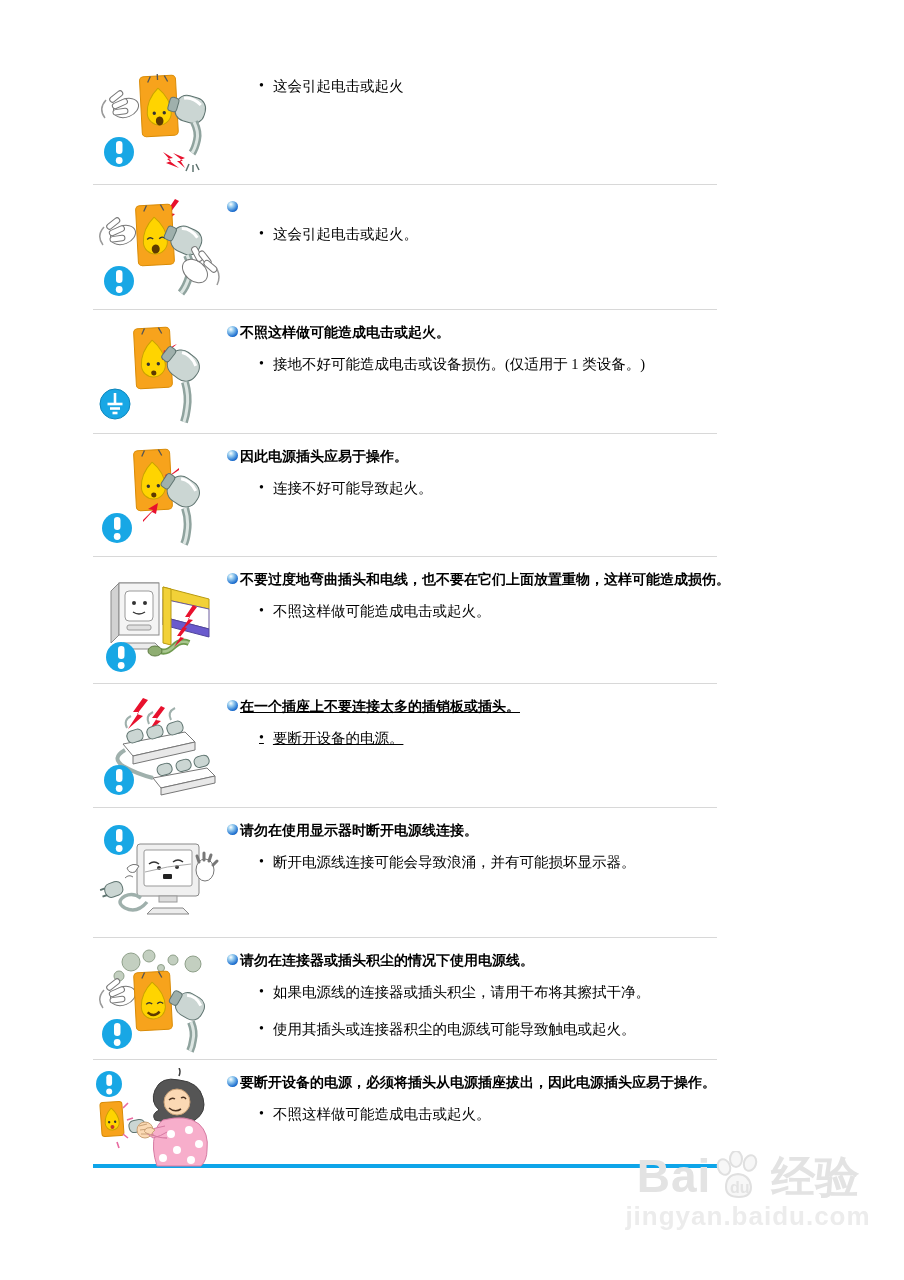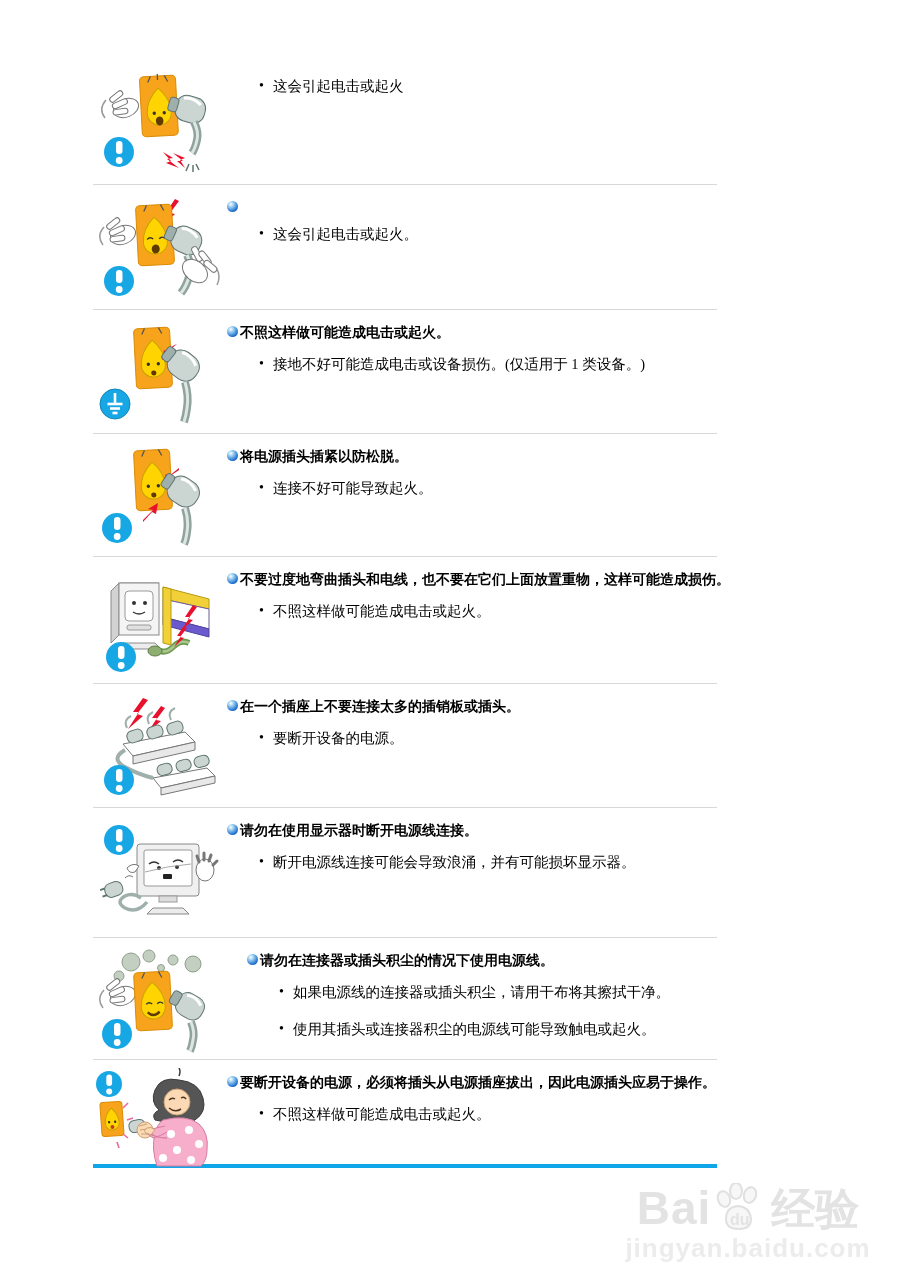--- a/index.html
+++ b/index.html
@@ -4,36 +4,36 @@
 <style>
   html,body{margin:0;padding:0;}
   body{
     width:904px;height:1280px;position:relative;background:#ffffff;
     font-family:"Liberation Serif","DejaVu Serif",serif;color:#000;
     overflow:hidden;
   }
   .content{position:absolute;left:93px;top:60px;width:624px;}
   .row{display:flex;box-sizing:border-box;border-bottom:1px solid #d8d8d8;}
   .r1{height:125px;} .r2{height:125px;} .r3{height:124px;} .r4{height:123px;}
-  .r5{height:127px;} .r6{height:124px;} .r7{height:130px;} .r8{height:122px;gap:20px;}
+  .r5{height:127px;} .r6{height:124px;text-decoration:underline;} .r7{height:130px;} .r8{height:122px;}
   .r9{height:108px;border-bottom:4px solid #0ea5e9;}
   .illus{width:134px;flex:0 0 134px;display:flex;justify-content:center;align-items:flex-start;padding-top:8px;}
   .txt{flex:1;padding-top:12px;}
   .heading{display:flex;align-items:flex-start;margin-bottom:12px;white-space:nowrap;}
   .ball{
     width:11px;height:11px;border-radius:50%;flex:0 0 11px;margin:4px 2px 0 0;
     background:radial-gradient(circle at 35% 30%, #ffffff 0%, #9fd1f0 25%, #1d6fd0 70%, #123f8a 100%);
   }
   .htext{font-family:"Liberation Sans","DejaVu Sans",sans-serif;font-weight:bold;font-size:14px;line-height:1.45;}
   .blist{list-style:none;margin:0;padding:0 0 0 32px;}
   .blist li{display:flex;margin:0 0 16px 0;font-size:14.5px;line-height:1.4;}
   .dot{margin-right:9px;font-size:14px;}
   .nohead .blist{padding-top:4px;}
   
-  .wm{position:absolute;right:6px;bottom:16px;width:300px;text-align:center;
+  .wm{position:absolute;right:6px;bottom:48px;width:300px;text-align:center;
       font-family:"Liberation Sans","DejaVu Sans",sans-serif;user-select:none;}
   .wm-brand{display:flex;align-items:flex-end;justify-content:center;color:#e3e3e3;font-weight:bold;}
   .wm-lat{font-size:46px;line-height:1;letter-spacing:1px;}
   .wm-paw{margin:0 1px -2px 1px;text-decoration:underline;}
   .wm-cn{font-size:44px;line-height:1;margin-left:6px;}
   .wm-url{font-size:26px;color:#ececec;font-weight:bold;margin-top:2px;letter-spacing:1px;}
   svg{display:block;}
 </style>
 </head>
 <body>
@@ -214,21 +214,21 @@
         <g>
           <circle cx="20" cy="86" r="15" fill="#18A7E5"></circle>
           <rect x="17" y="75" width="6.5" height="13" rx="3.2" fill="#fff"></rect>
           <circle cx="20.2" cy="94.5" r="3.4" fill="#fff"></circle>
         </g>
       </svg>
     </div>
     <div class="txt">
       <div class="heading">
         <span class="ball"></span>
-        <span class="htext">将电源插头插紧以防松脱。</span>
+        <span class="htext">因此电源插头应易于操作。</span>
       </div>
       <ul class="blist">
         <li>
             <span class="dot">•</span>
             <span>连接不好可能导致起火。</span>
           </li>
       </ul>
     </div>
   </section>
 

